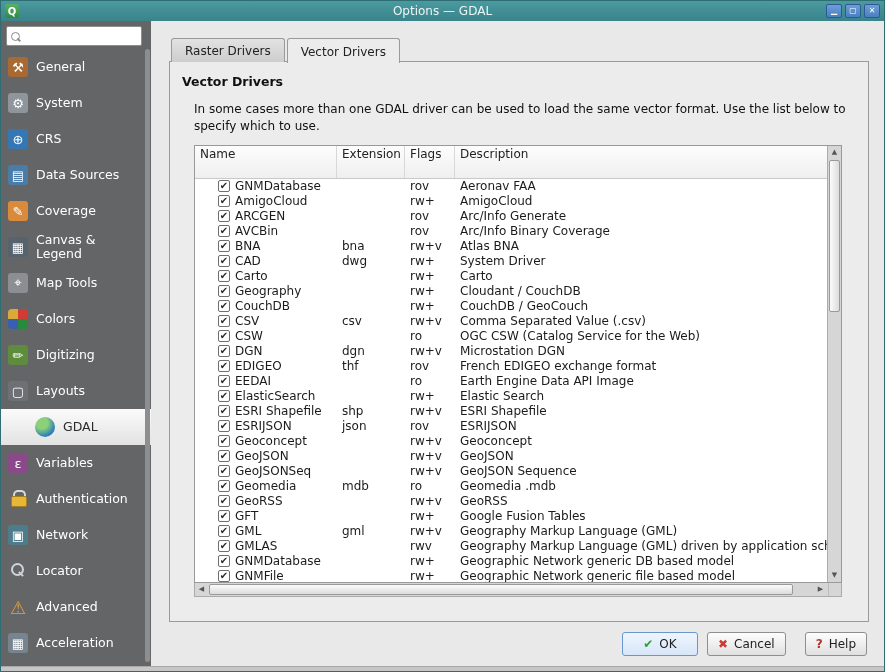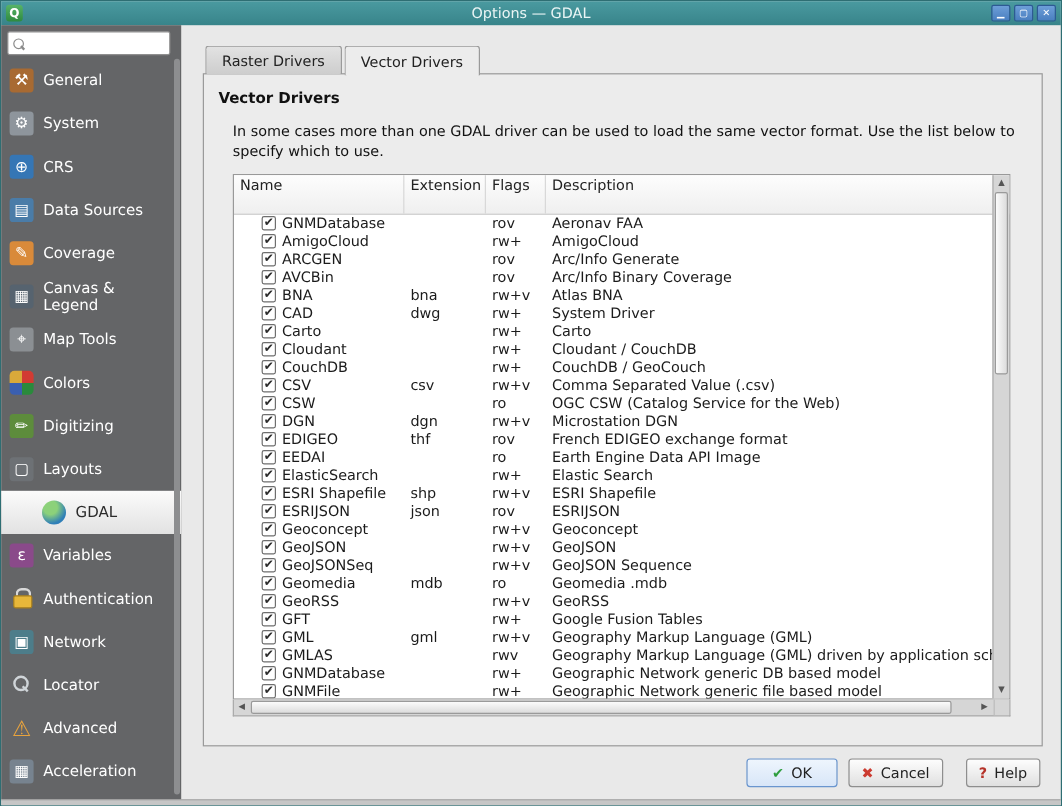--- a/index.html
+++ b/index.html
@@ -257,21 +257,21 @@
                   <span class="checkbox">✔</span>
                   <span>Carto</span>
                 </span>
                 <span class="td"></span>
                 <span class="td">rw+</span>
                 <span class="td">Carto</span>
               </div>
               <div class="tr">
                 <span class="name-cell">
                   <span class="checkbox">✔</span>
-                  <span>Cloudant</span>
+                  <span>Geography</span>
                 </span>
                 <span class="td"></span>
                 <span class="td">rw+</span>
                 <span class="td">Cloudant / CouchDB</span>
               </div>
               <div class="tr">
                 <span class="name-cell">
                   <span class="checkbox">✔</span>
                   <span>CouchDB</span>
                 </span>

